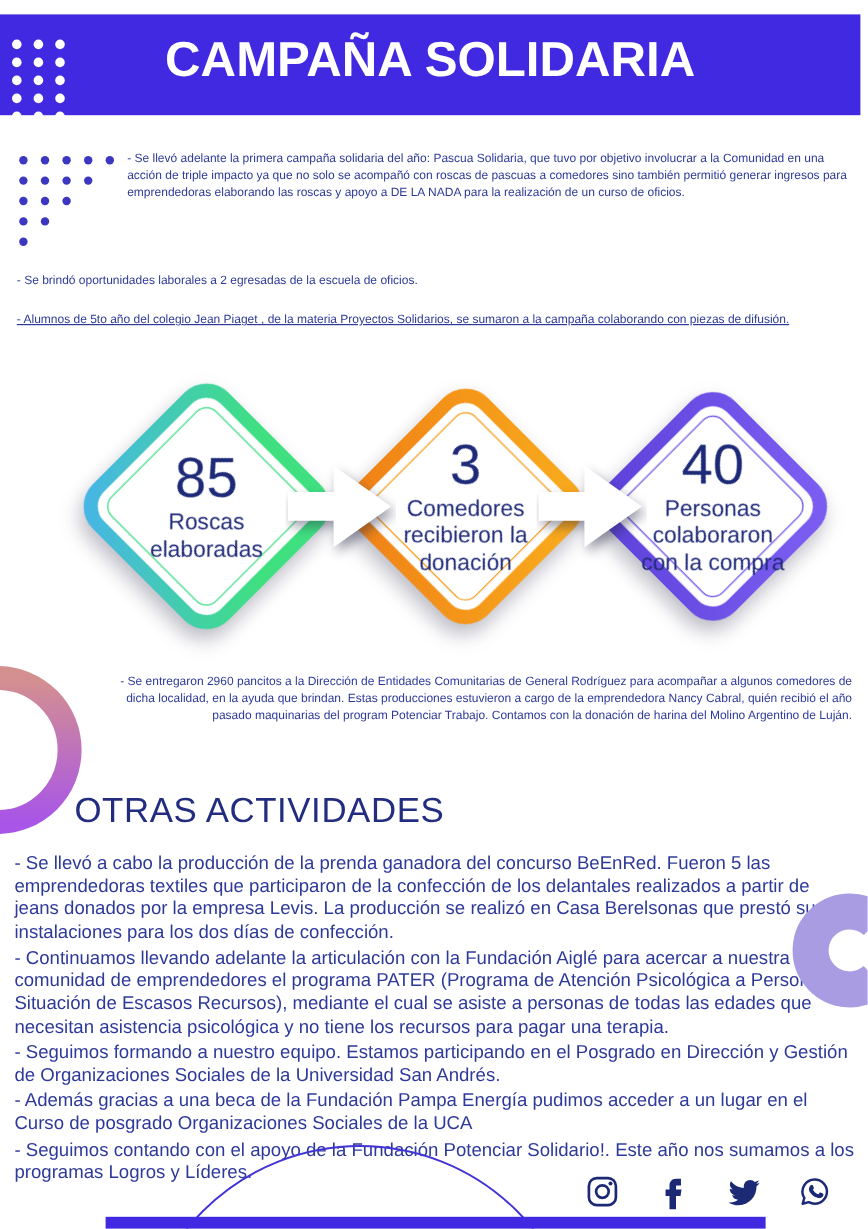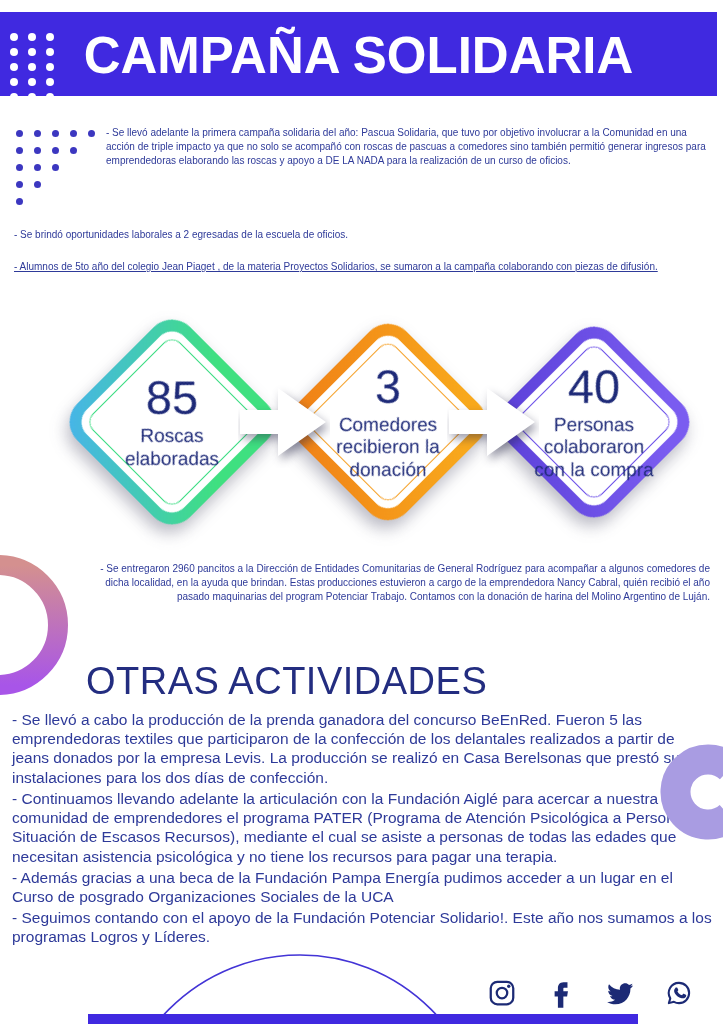--- a/index.html
+++ b/index.html
@@ -10,21 +10,21 @@
   }
   .abs{position:absolute;}
   
   .header{
     left:0;top:12px;width:717px;height:84px;
     background:#4029e0;
   }
   .header-title{
     position:absolute;left:0;right:0;top:14px;
     text-align:center;color:#ffffff;
-    font-size:51px;font-weight:600;letter-spacing:0px;
+    font-size:41px;font-weight:600;letter-spacing:0px;
   }
   .hdots{left:10px;top:21px;display:grid;grid-template-columns:repeat(3,1fr);grid-gap:7px 10px;}
   .hdots span{width:8px;height:8px;border-radius:50%;background:#ffffff;display:block;}
   
   .tri-dots{left:16px;top:130px;}
   .tri-dots .row{display:flex;gap:11px;margin-bottom:10px;}
   .tri-dots i{width:7px;height:7px;border-radius:50%;background:#3c37c0;display:block;}
   .para{color:#2e3a99;font-size:10px;line-height:1.38;}
   .p1{left:106px;top:126px;width:604px;}
   .p2{left:14px;top:228px;width:695px;}
@@ -41,21 +41,21 @@
   .d2 .d-line{border-color:#f59d1e;}
   .d3 .d-line{border-color:#6a4de8;}
   .d-content{position:absolute;inset:0;transform:rotate(-45deg);
     display:flex;flex-direction:column;align-items:center;justify-content:center;
     text-align:center;color:#1e2a78;}
   .d-num{font-size:47px;line-height:1;margin-bottom:4px;}
   .d-label{font-size:19px;line-height:1.18;width:120px;}
   .arrow{position:absolute;z-index:5;}
   
   .donation{left:88px;top:562px;width:622px;text-align:right;}
-  .otras-heading{left:62px;top:660px;font-size:38px;color:#232d80;letter-spacing:0.5px;margin-left:24px;}
+  .otras-heading{left:62px;top:660px;font-size:29px;color:#232d80;letter-spacing:0.5px;}
   .otras{left:12px;top:710px;width:702px;font-size:15.5px;line-height:1.24;color:#2e3a99;}
   .otras p{margin:0 0 2px 0;}
   
   .footer-bar{left:88px;top:1014px;width:550px;height:10px;background:#4029e0;}
   .social{left:487px;top:978px;display:flex;gap:29px;align-items:center;}
   .social .sicon{width:30px;height:30px;display:block;cursor:pointer;}
 </style>
 </head>
 <body>
 
@@ -155,20 +155,21 @@
   </defs>
   <circle cx="80" cy="80" r="60" fill="none" stroke="url(#ringGrad)" stroke-width="20"></circle>
 </svg>
 
 <div class="abs para donation">- Se entregaron  2960 pancitos a la Dirección de Entidades Comunitarias de General Rodríguez para acompañar a algunos comedores de dicha localidad, en la ayuda que brindan.   Estas producciones estuvieron a cargo de la emprendedora Nancy Cabral, quién recibió el año pasado maquinarias del program Potenciar Trabajo.  Contamos con la donación de harina del Molino Argentino de Luján.</div>
 
 <div class="abs otras-heading">OTRAS ACTIVIDADES</div>
 <div class="abs otras">
   <p>- Se llevó a cabo la producción de la prenda ganadora del concurso BeEnRed.  Fueron 5 las emprendedoras textiles que participaron de la confección de los delantales realizados a partir de jeans donados por la empresa Levis.  La producción se realizó en Casa Berelsonas que prestó sus instalaciones para los dos días de confección.</p>
   <p>- Continuamos llevando adelante la articulación con la Fundación Aiglé para acercar a nuestra comunidad de emprendedores  el programa PATER (Programa de Atención Psicológica  a Personas en Situación de Escasos Recursos), mediante el cual se asiste a personas de todas las edades que necesitan asistencia psicológica  y no tiene los recursos para pagar una terapia.</p>
+  <p>- Seguimos formando a nuestro equipo.  Estamos participando en el Posgrado en Dirección y Gestión de Organizaciones Sociales de la Universidad San Andrés.</p>
   <p>- Además gracias a una beca de la Fundación Pampa Energía pudimos acceder a un lugar en el Curso de posgrado Organizaciones Sociales de la UCA</p>
   <p>- Seguimos contando con el apoyo de la Fundación Potenciar Solidario!.  Este año nos sumamos a los programas Logros y Líderes.</p>
 </div>
 
 <svg class="abs" style="left:643px;top:727px" width="130" height="130" viewBox="0 0 130 130">
   <circle cx="65" cy="65" r="32.5" fill="none" stroke="#a99ce2" stroke-width="30" stroke-dasharray="150 54" transform="rotate(48 65 65)"></circle>
 </svg>
 
 <svg class="abs" style="left:0;top:940px" width="723" height="84" viewBox="0 0 723 84">
   <circle cx="300" cy="200" r="185" fill="none" stroke="#4334d6" stroke-width="1.6"></circle>

